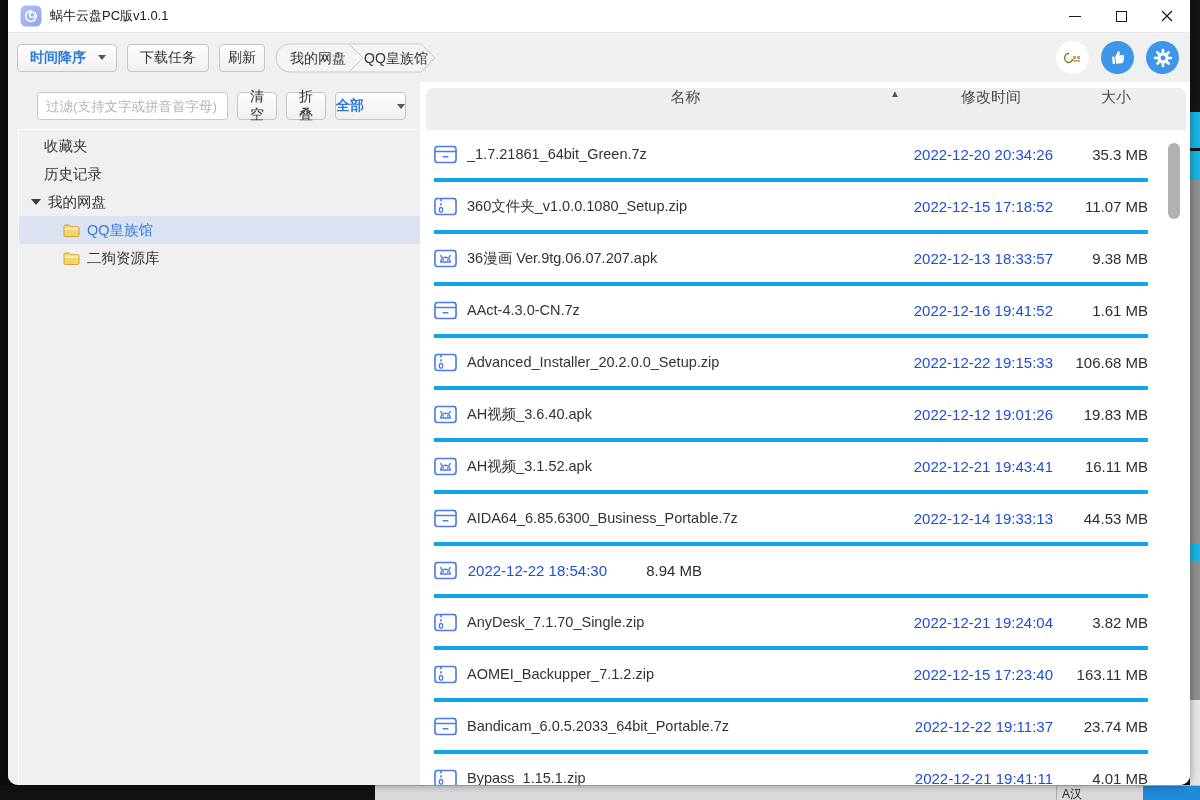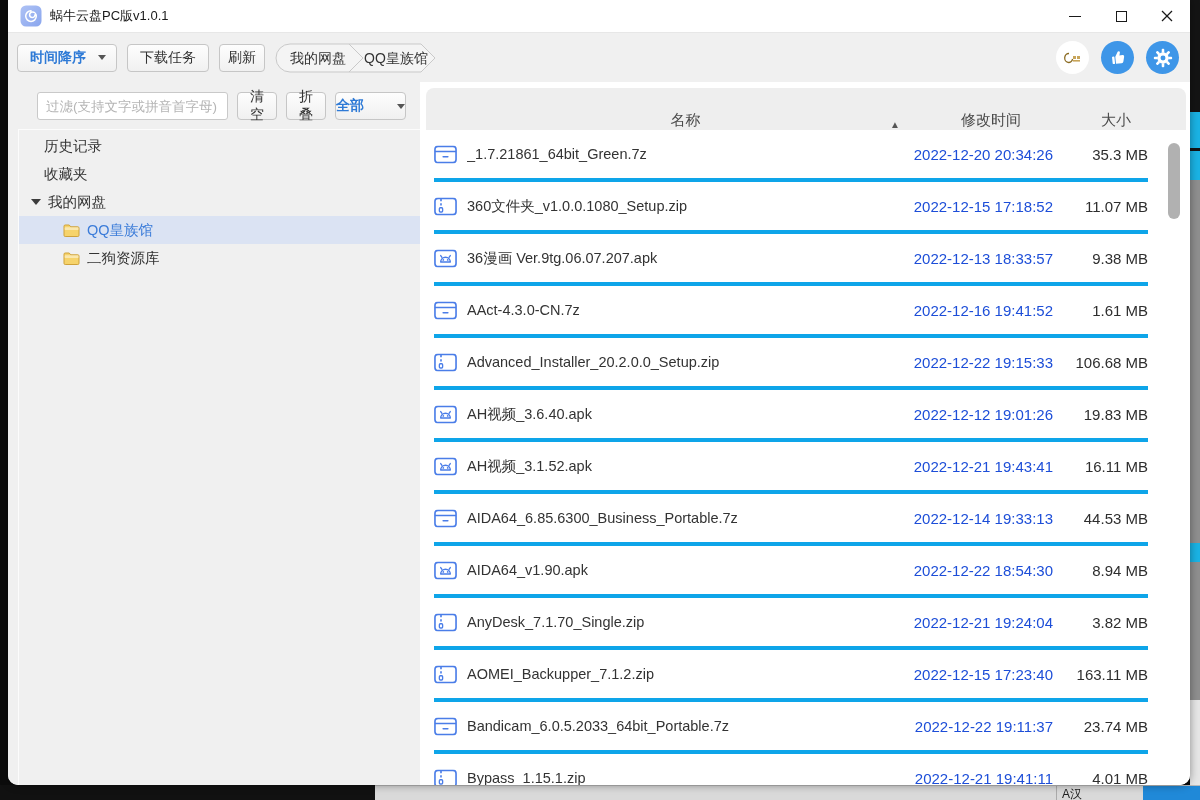--- a/index.html
+++ b/index.html
@@ -69,21 +69,21 @@
   .tree-item.t-plain  { padding-left:25px; }
   .tree-item.t-expand { padding-left:12px; }
   .tree-item.t-expand .tri { display:block; }
   .tree-item.t-folder { padding-left:44px; }
   .tree-item.t-folder .folder-ic { display:block; }
   .tree-item.selected { background:#dbe3f3; color:#3a7bd9; }
 
   
   .content { flex:1; background:#fff; position:relative; min-width:0; overflow:hidden; }
   .list-header { height:42px; margin:6px 4px 0 6px; background:#eeeeee; border-radius:8px 8px 0 0;
-    display:flex; align-items:flex-end; font-size:15px; color:#4a4a4a; }
+    display:flex; align-items:flex-start; font-size:15px; color:#4a4a4a; }
   .hdr-name { flex:1; text-align:center; padding-left:55px; }
   .hdr-sort { width:26px; font-size:10px; color:#555; text-align:left; }
   .hdr-date { width:150px; text-align:center; }
   .hdr-size { width:100px; text-align:center; }
   .hdr-pad  { width:20px; }
 
   .rows { margin:0 30px 0 6px; padding:0 12px 0 8px; }
   .file-row { height:52px; display:flex; align-items:center; border-bottom:4px solid #0ea5e9; font-size:15px; }
   .file-icon { flex:0 0 23px; width:23px; height:19px; }
   .file-name { flex:1; margin-left:10px; color:#333; font-size:14.5px; white-space:nowrap; overflow:hidden; }
@@ -225,25 +225,25 @@
         <button class="btn small-btn">清空</button>
         <button class="btn small-btn">折叠</button>
         <button class="btn type-btn">
           <span>全部</span>
           <span class="caret"></span>
         </button>
       </div>
       <div class="tree">
           <div class="tree-item t-plain">
 
+    <span class="tree-label">收藏夹</span>
+  </div>
+          <div class="tree-item t-plain">
+
     <span class="tree-label">历史记录</span>
-  </div>
-          <div class="tree-item t-plain">
-
-    <span class="tree-label">收藏夹</span>
   </div>
           <div class="tree-item t-expand">
     <span class="tri"></span>
 
     <span class="tree-label">我的网盘</span>
   </div>
           <div class="tree-item t-folder selected">
 
     <svg class="folder-ic" width="17" height="13">
               <use href="#sym-folder"></use>
@@ -330,21 +330,20 @@
               <use href="#sym-7z"></use>
             </svg>
     <span class="file-name">AIDA64_6.85.6300_Business_Portable.7z</span>
     <span class="file-date">2022-12-14 19:33:13</span>
     <span class="file-size">44.53 MB</span>
   </div>
           <div class="file-row">
     <svg class="file-icon" viewBox="0 0 24 19">
               <use href="#sym-apk"></use>
             </svg>
-    <span class="file-name">AIDA64_v1.90.apk</span>
     <span class="file-date">2022-12-22 18:54:30</span>
     <span class="file-size">8.94 MB</span>
   </div>
           <div class="file-row">
     <svg class="file-icon" viewBox="0 0 24 19">
               <use href="#sym-zip"></use>
             </svg>
     <span class="file-name">AnyDesk_7.1.70_Single.zip</span>
     <span class="file-date">2022-12-21 19:24:04</span>
     <span class="file-size">3.82 MB</span>

